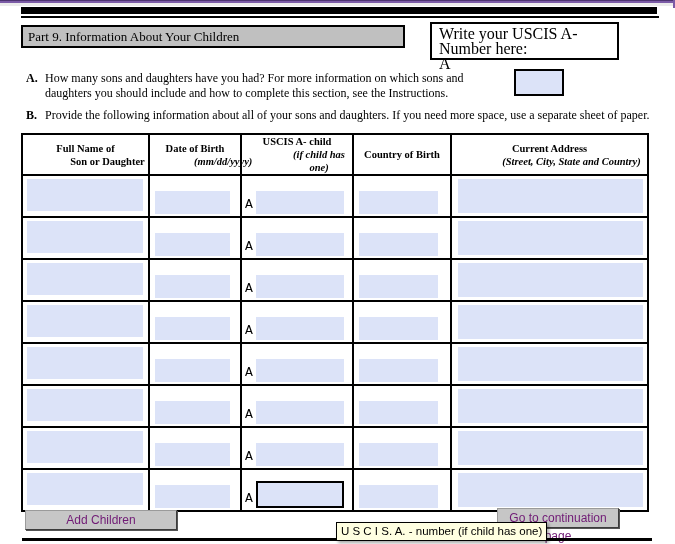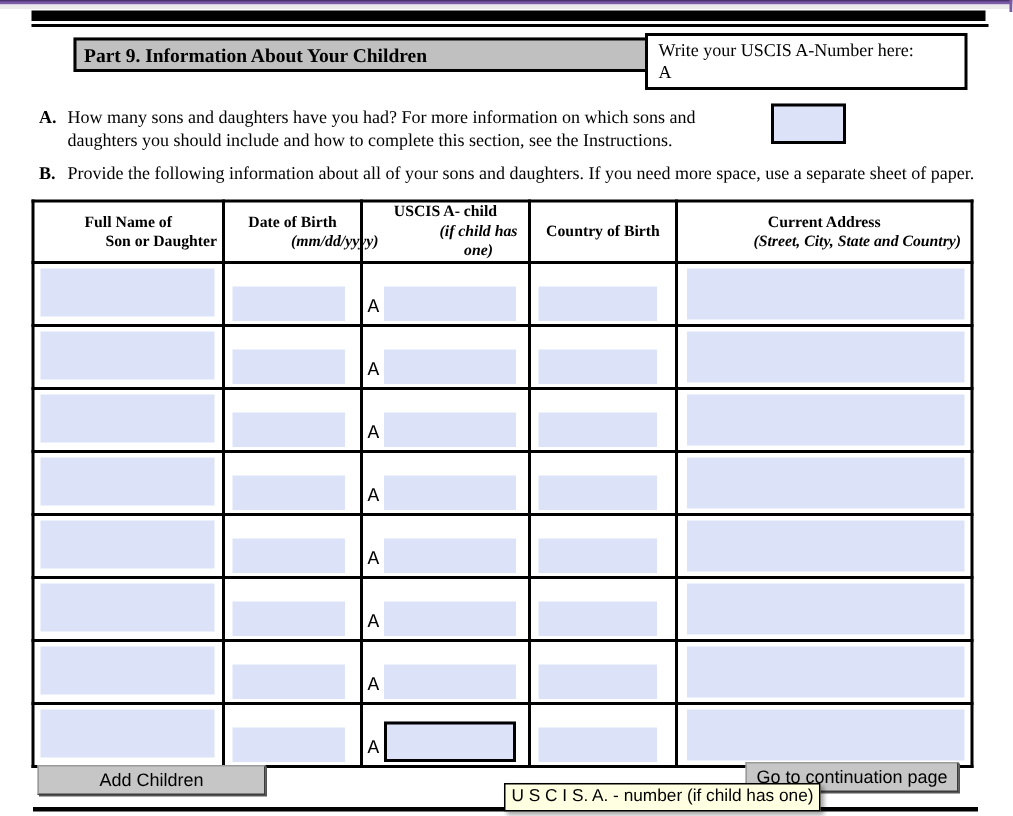--- a/index.html
+++ b/index.html
@@ -11,26 +11,26 @@
   .top-purple { position:absolute; left:0; top:0; width:675px; height:3px; background:#7b5ba6; border-top:1px solid #4c3370; }
   .top-gray   { position:absolute; left:0; top:3px; width:675px; height:3px; background:#ebebeb; }
   .right-purple { position:absolute; right:0; top:0; width:2px; height:8px; background:#7b5ba6; }
 
   .black-bar { position:absolute; left:21px; top:7px; width:636px; height:7px; background:#000; }
   .thin-line { position:absolute; left:21px; top:16px; width:638px; height:2px; background:#000; }
 
   .part-header {
     position:absolute; left:21px; top:25px; width:384px; height:23px;
     background:#c0c0c0; border:2px solid #000;
-    font-weight:bold; font-size:13px; line-height:19px; padding-left:5px;margin-left:28px;
+    font-weight:normal; font-size:13px; line-height:19px; padding-left:5px;
   }
   .anumber-box {
-    position:absolute; left:430px; top:22px; width:215px; height:38px;
+    position:absolute; left:430px; top:22px; width:189px; height:38px;
     background:#fff; border:2px solid #000; padding:2px 7px;
-    font-size:12px; line-height:15px;
+    font-size:16px; line-height:15px;
   }
 
   .q-label { position:absolute; font-weight:bold; font-size:12px; }
   .q-text  { position:absolute; font-size:12px; line-height:15px; white-space:pre-line; }
   .qa-input {
     position:absolute; left:514px; top:69px; width:50px; height:27px;
     background:#dce3f8; border:2px solid #000;
   }
 
   table.kids {
@@ -53,24 +53,24 @@
   td.c3 .a-wrap { display:flex; align-items:flex-end; margin:12px 8px 0 3px; height:26px; }
   td.c3 .a-label { font-family:"Liberation Mono", monospace; font-size:13px; line-height:15px; margin:0 3px 2px 0; }
   td.c3 .fld { flex:1; height:23px; }
   td.c3 .fld.focused { border:2px solid #000; height:27px; }
 
   .btn {
     position:absolute; background:#c6c6c6;
     border:1px solid #9a9a9a; border-right-color:#3c3c3c; border-bottom-color:#3c3c3c;
     box-shadow:1px 1px 0 #555;
     font-family:"Liberation Sans", sans-serif; font-size:12px;
-    text-align:center; color:#000000; cursor:pointer;
+    text-align:center; color:#701a75; cursor:pointer;
   }
   .btn-add { left:25px; top:510px; width:152px; height:20px; line-height:18px; }
-  .btn-go  { left:497px; top:508px; width:142px; height:20px; line-height:18px; }
+  .btn-go  { left:497px; top:508px; width:122px; height:20px; line-height:18px; }
 
   .tooltip {
     position:absolute; left:336px; top:522px; height:19px;
     background:#ffffe1; border:1px solid #000; padding:0 4px;
     font-family:"Liberation Sans", sans-serif; font-size:11.5px; line-height:16px;
     white-space:nowrap; z-index:10; box-shadow:2px 2px 3px rgba(0,0,0,0.35);
   }
   .bottom-line { position:absolute; left:22px; top:538px; width:630px; height:3px; background:#000; }
 </style>
 </head>

